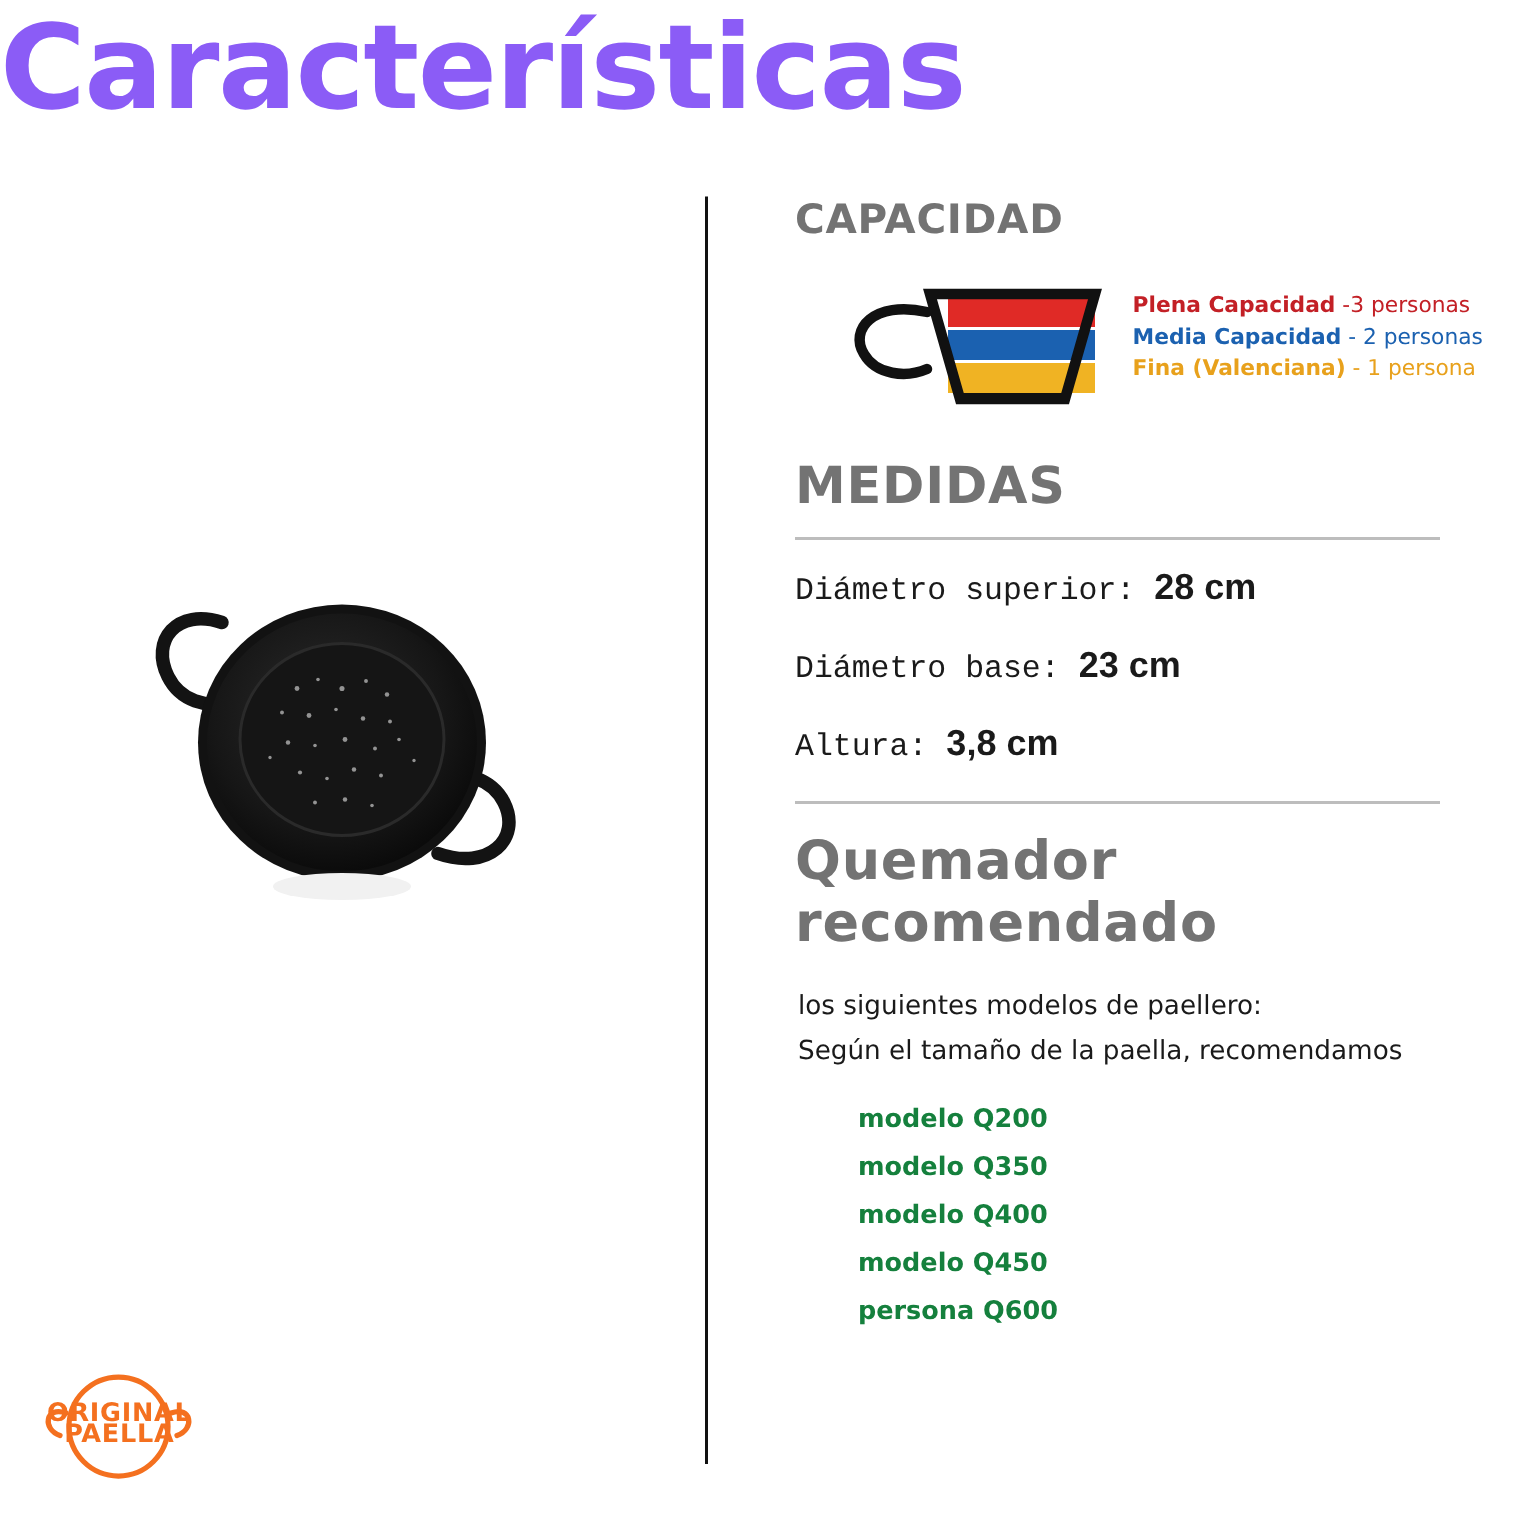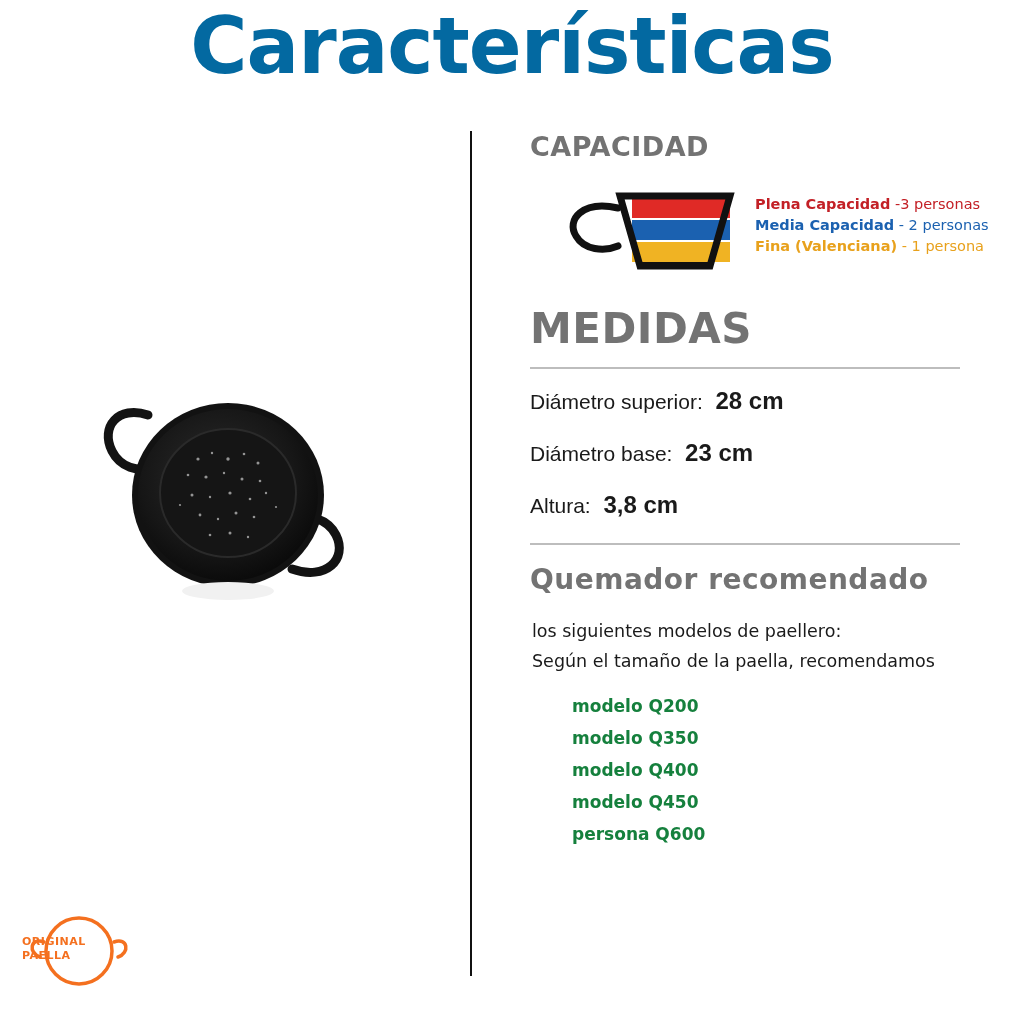--- a/index.html
+++ b/index.html
@@ -15,26 +15,25 @@
     position: relative;
     overflow: hidden;
   }
 
   
   .page-title {
     position: absolute;
     top: 4px;
     left: 0;
     width: 100%;
-    text-align: center;
     font-family: "DejaVu Sans", sans-serif;
     font-weight: bold;
     font-size: 78px;
     letter-spacing: -1px;
-    color: #0369a1;
+    color: #8b5cf6;
     line-height: 1.1;
   }
 
   
   .v-divider {
     position: absolute;
     left: 470px;
     top: 131px;
     width: 2px;
     height: 845px;
@@ -62,25 +61,25 @@
     font-family: "DejaVu Sans", sans-serif;
     font-weight: bold;
     color: #737373;
     letter-spacing: 0.5px;
   }
   .heading-capacidad {
     font-size: 27px;
     margin: 0 0 20px 0;
   }
   .heading-medidas {
-    font-size: 42px;
+    font-size: 34px;
     margin: 12px 0 10px 0;
   }
   .heading-quemador {
-    font-size: 28px;
+    font-size: 36px;
     margin: 0 0 20px 0;
   }
 
   
   .capacity-block {
     position: relative;
     height: 100px;
     margin-bottom: 22px;
   }
   .cap-graphic {
@@ -118,21 +117,21 @@
     background: #bdbdbd;
     width: 430px;
     margin: 14px 0 18px 0;
   }
   .measure-row {
     font-size: 21px;
     margin-bottom: 24px;
     color: #1a1a1a;
   }
   .measure-row .m-label {
-    font-family: Liberation Sans, sans-serif;
+    font-family: Liberation Mono, monospace;
     font-weight: normal;
   }
   .measure-row .m-value {
     font-family: Liberation Sans, sans-serif;
     font-weight: bold;
     font-size: 24px;
     margin-left: 6px;
   }
 
   .quemador-desc {
@@ -163,25 +162,26 @@
     height: 90px;
   }
   .logo-text {
     position: absolute;
     left: 0;
     top: 0;
     width: 115px;
     height: 90px;
     display: flex;
     flex-direction: column;
+    align-items: center;
     justify-content: center;
     font-family: "DejaVu Sans", sans-serif;
     font-weight: bold;
     color: #F4701F;
-    font-size: 11px;
+    font-size: 17px;
     letter-spacing: 0.5px;
     line-height: 14px;
     pointer-events: none;
   }
 </style>
 </head>
 <body>
 
 <div class="page-title">Características</div>
 

